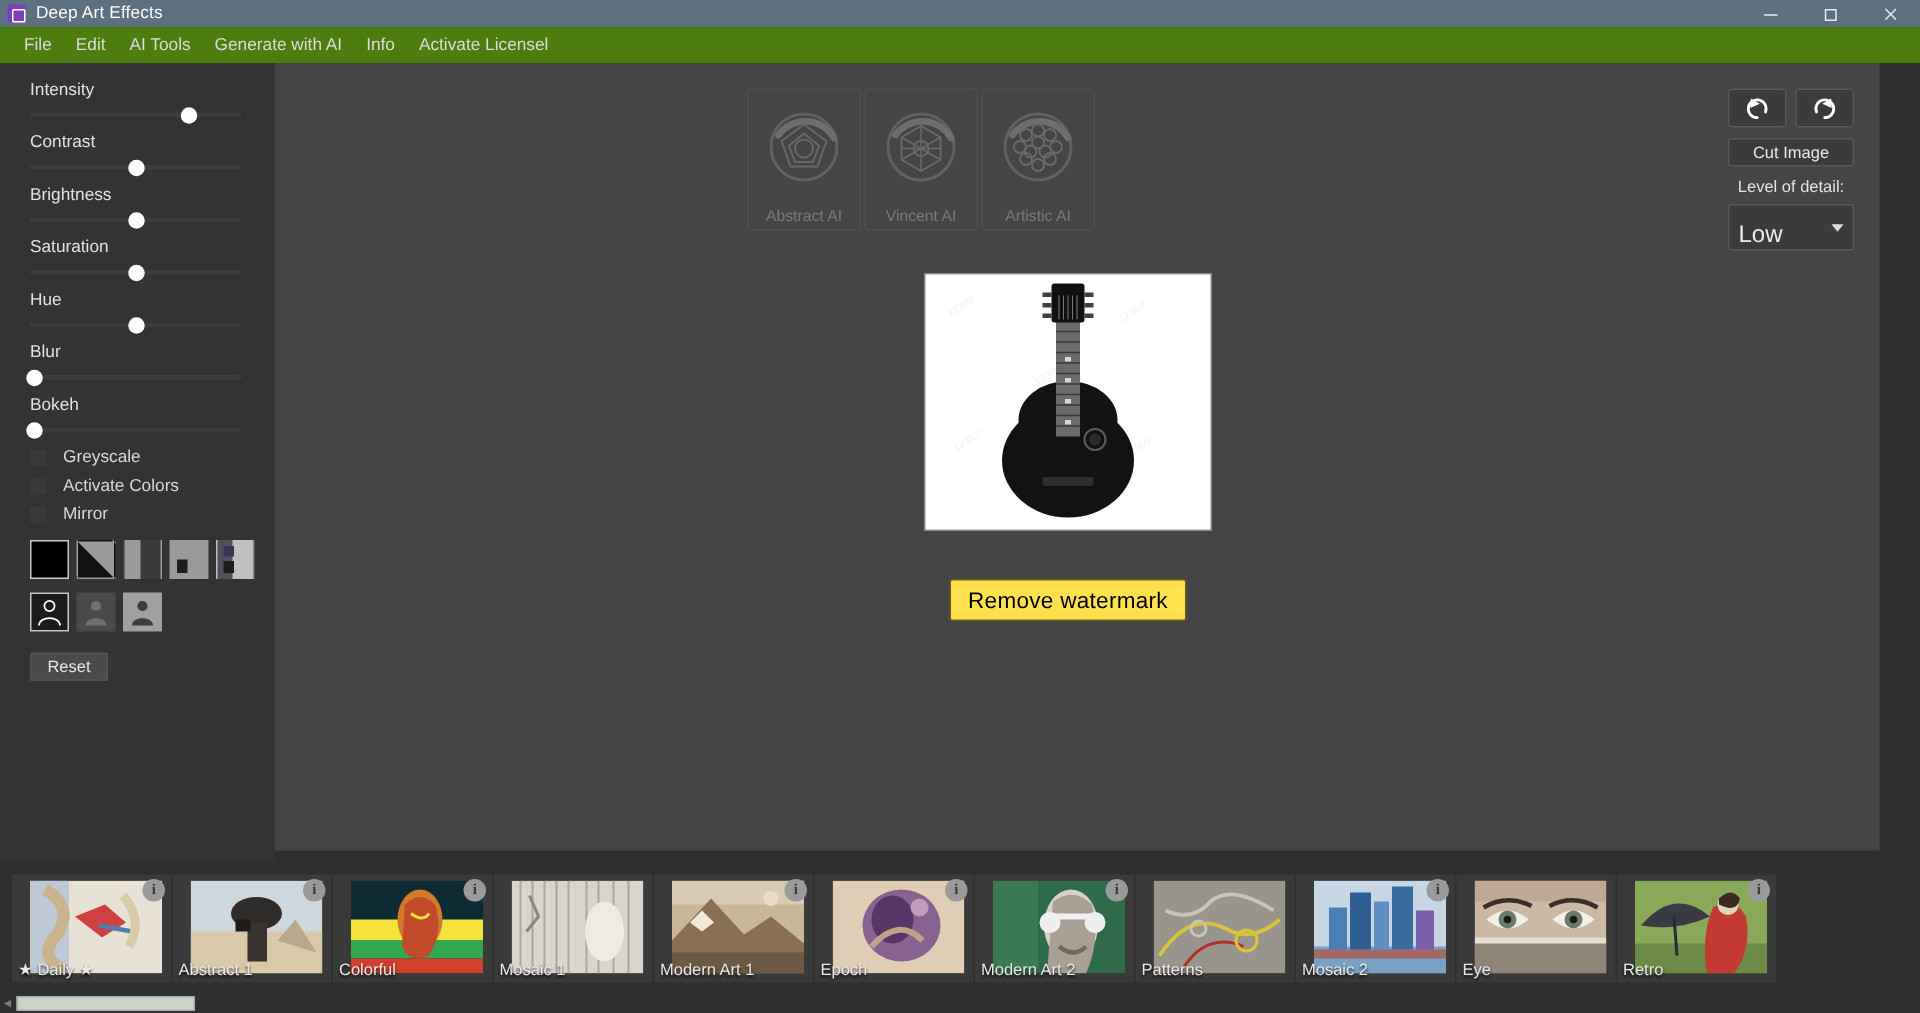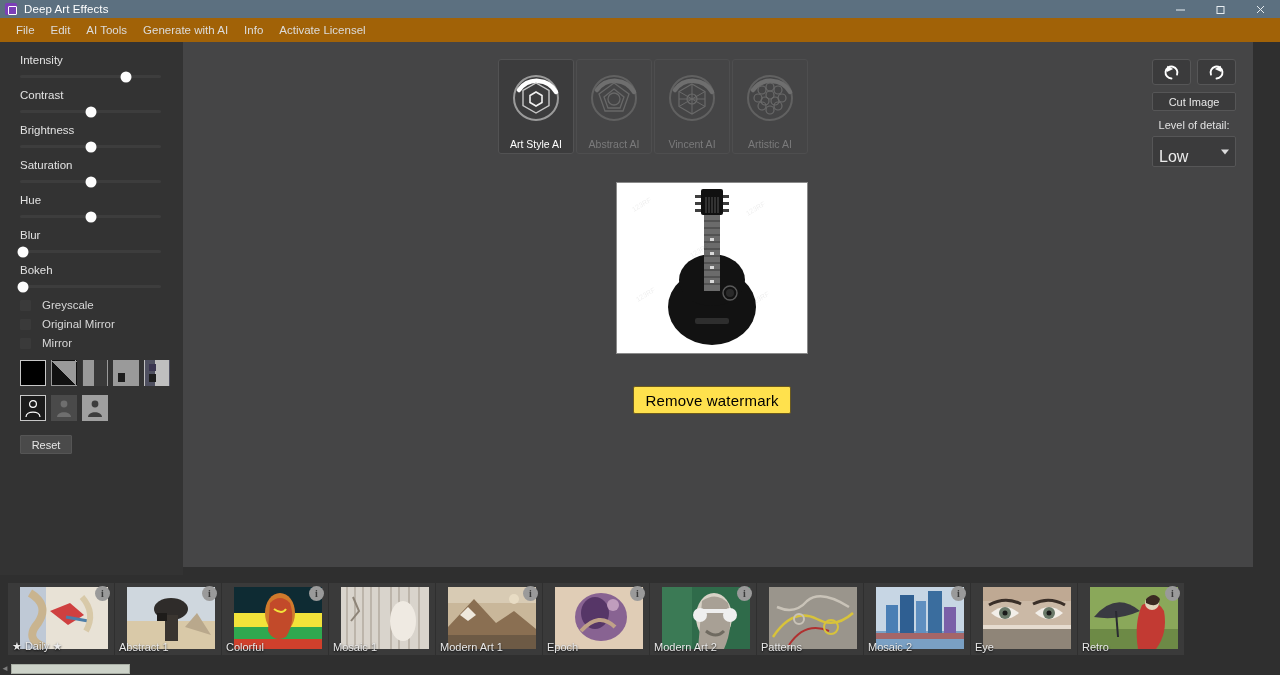--- a/index.html
+++ b/index.html
@@ -31,21 +31,21 @@
   .tb-spacer { flex: 1 1 auto; }
   .tb-btn {
     width: 40px; height: 18px; display: flex; align-items: center;
     justify-content: center; color: #e8eef2; font-size: 12px; line-height: 1;
   }
   .tb-btn svg { display: block; }
 
   
   .menubar {
     position: absolute; top: 18px; left: 0; width: 1280px; height: 24px;
-    background: #a16207; display: flex; align-items: center; padding-left: 8px;
+    background: #4d7c0f; display: flex; align-items: center; padding-left: 8px;
   }
   .menu-item {
     color: #dcdcdc; font-size: 11.5px; padding: 3px 8px; white-space: nowrap;
   }
 
   
   .sidebar {
     position: absolute; top: 42px; left: 0; width: 183px; height: 533px;
     background: #333333; padding: 12px 0 0 0;
   }
@@ -303,21 +303,21 @@
         <div class="slider-thumb" style="left:2%"></div>
       </div>
     </div>
 
     <div class="check-row">
       <div class="check-box"></div>
       <div class="check-label">Greyscale</div>
     </div>
     <div class="check-row">
       <div class="check-box"></div>
-      <div class="check-label">Original Mirror</div>
+      <div class="check-label">Activate Colors</div>
     </div>
     <div class="check-row">
       <div class="check-box"></div>
       <div class="check-label">Mirror</div>
     </div>
 
     <div class="swatch-row">
       <div class="swatch sw-black sel"></div>
       <div class="swatch sw-diag"></div>
       <div class="swatch sw-half"></div>
@@ -345,31 +345,20 @@
         </svg>
       </div>
     </div>
 
     <div class="reset-btn">Reset</div>
   </div>
 
   <div class="canvas">
 
     <div class="ai-tabs">
-      <div class="ai-tab active">
-        <span class="ai-icon">
-          <svg width="56" height="56" viewBox="0 0 56 56">
-            <circle cx="28" cy="28" r="22" fill="none" stroke="#9b9b9b" stroke-width="2"></circle>
-            <path d="M11 20 A22 22 0 0 1 48 22" fill="none" stroke="#ffffff" stroke-width="4.5" stroke-linecap="round"></path>
-            <polygon points="28,13 41,20.5 41,35.5 28,43 15,35.5 15,20.5" fill="none" stroke="#c8c8c8" stroke-width="1.4"></polygon>
-            <polygon points="28,22 34,25.5 34,32.5 28,36 22,32.5 22,25.5" fill="none" stroke="#f0f0f0" stroke-width="1.6"></polygon>
-          </svg>
-        </span>
-        <span class="ai-label">Art Style AI</span>
-      </div>
 
       <div class="ai-tab dim">
         <span class="ai-icon">
           <svg width="56" height="56" viewBox="0 0 56 56">
             <circle cx="28" cy="28" r="22" fill="none" stroke="#616161" stroke-width="2"></circle>
             <path d="M11 20 A22 22 0 0 1 48 22" fill="none" stroke="#6e6e6e" stroke-width="4.5" stroke-linecap="round"></path>
             <polygon points="28,13 43,24 37,41 19,41 13,24" fill="none" stroke="#686868" stroke-width="1.3"></polygon>
             <polygon points="28,19 38,27 34,38 22,38 18,27" fill="none" stroke="#686868" stroke-width="1.3"></polygon>
             <circle cx="28" cy="29" r="6" fill="none" stroke="#686868" stroke-width="1.3"></circle>
           </svg>

